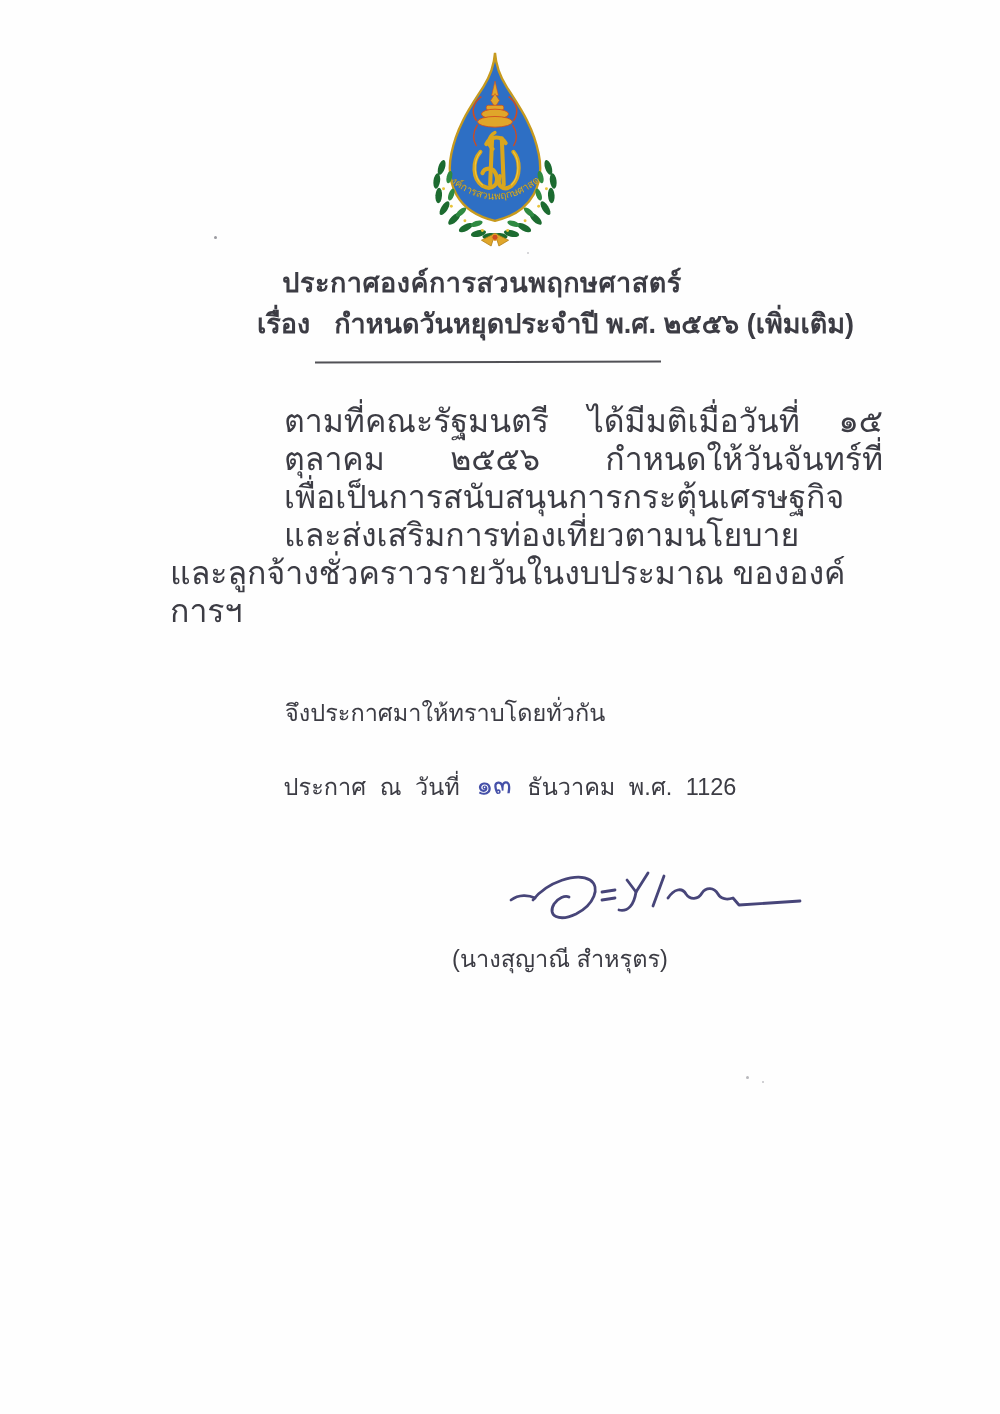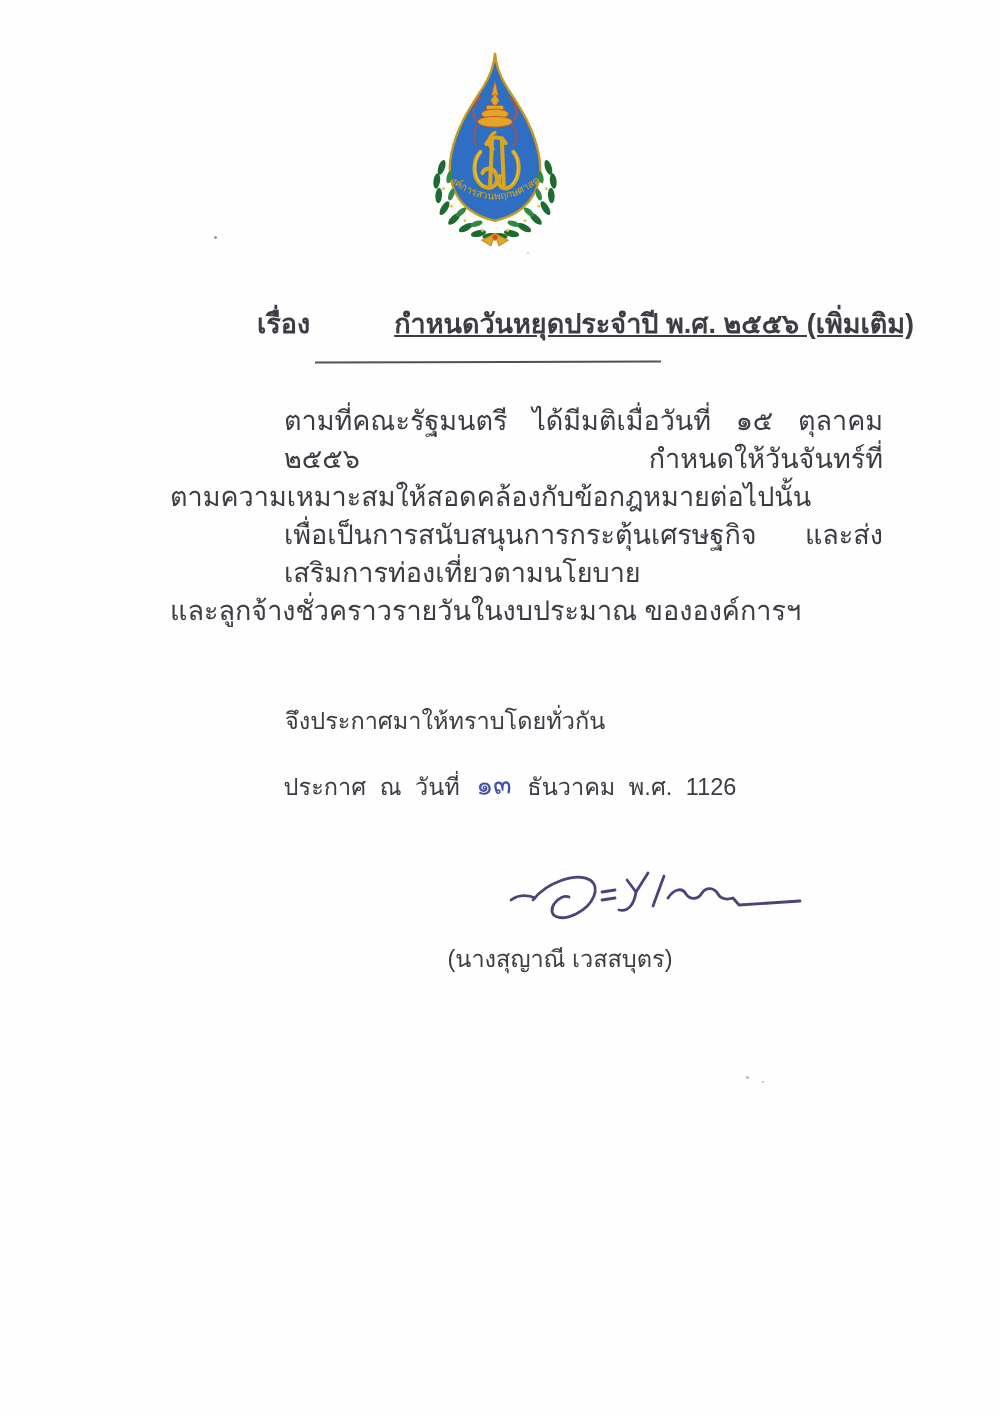--- a/index.html
+++ b/index.html
@@ -8,30 +8,30 @@
     background:#fefefe;overflow:hidden;
     font-family:"Liberation Sans","DejaVu Sans",sans-serif;
     color:#3c3c44;
   }
   .abs{position:absolute;}
   .doc-title{
     top:261px;left:0;width:964px;text-align:center;
     font-size:27px;font-weight:bold;letter-spacing:.5px;
   }
   .subject-row{top:302px;left:257px;font-size:27px;font-weight:bold;}
-  .subject-row .subject-text{margin-left:84px;text-decoration:underline;}
+  .subject-row .subject-text{margin-left:24px;}
   .rule{
     top:361px;left:315px;width:346px;height:2px;
     background:#515156;transform:rotate(-.2deg);
   }
-  .body-block{top:402px;left:170px;width:713px;font-size:27px;line-height:38px;}
+  .body-block{top:402px;left:170px;width:713px;font-size:32px;line-height:38px;}
   .body-line{width:100%;}
   .jl{text-align:justify;text-align-last:justify;}
   .indent{padding-left:114px;box-sizing:border-box;}
-  .closing-line{top:694px;left:285px;font-size:23.5px;margin-top:8px;}
+  .closing-line{top:694px;left:285px;font-size:23.5px;}
   .date-line{top:764px;left:20px;width:980px;text-align:center;font-size:23.5px;word-spacing:7px;}
   .hand-day{
     color:#4550a8;font-size:27px;display:inline-block;
     margin:0 16px;transform:rotate(-3deg) translateY(-1px);
   }
   .sig-block{top:941px;left:360px;width:400px;text-align:center;font-size:23.5px;line-height:36px;}
   .speck{background:#9a9aa0;border-radius:50%;}
   .sp1{top:236px;left:214px;width:3px;height:3px;}
   .sp2{top:1076px;left:746px;width:3px;height:3px;opacity:.7;}
   .sp3{top:1081px;left:762px;width:2px;height:2px;opacity:.6;}
@@ -121,30 +121,30 @@
 
       <defs>
         <path id="seal-text-arc" d="M28,136 Q75,174 122,136"></path>
       </defs>
       <text font-size="10.5" fill="#e8c33a" stroke="#8a6a10" stroke-width="0.2" font-family="Liberation Sans, sans-serif">
         <textPath href="#seal-text-arc" startOffset="50%" text-anchor="middle">องค์การสวนพฤกษศาสตร์</textPath>
       </text>
     </svg>
   </div>
 
+  <div class="abs doc-title">ประกาศองค์การสวนพฤกษศาสตร์</div>
 
   <div class="abs subject-row">
     <span>เรื่อง</span><span class="subject-text">กำหนดวันหยุดประจำปี พ.ศ. ๒๕๕๖ (เพิ่มเติม)</span>
   </div>
 
   <div class="abs rule"></div>
 
   <div class="abs body-block">
     <div class="body-line jl indent">ตามที่คณะรัฐมนตรี ได้มีมติเมื่อวันที่ ๑๕ ตุลาคม ๒๕๕๖ กำหนดให้วันจันทร์ที่</div>
-    <div class="body-line">ตามความเหมาะสมให้สอดคล้องกับข้อกฎหมายต่อไปนั้น</div>
     <div class="body-line jl indent">เพื่อเป็นการสนับสนุนการกระตุ้นเศรษฐกิจ และส่งเสริมการท่องเที่ยวตามนโยบาย</div>
     <div class="body-line">และลูกจ้างชั่วคราวรายวันในงบประมาณ ขององค์การฯ</div>
   </div>
 
   <div class="abs closing-line">จึงประกาศมาให้ทราบโดยทั่วกัน</div>
 
   <div class="abs date-line">
     <span>ประกาศ ณ วันที่</span><span class="hand-day">๑๓</span><span>ธันวาคม พ.ศ. 1126</span>
   </div>
 
@@ -157,21 +157,21 @@
         <path d="M97,52 L110,50"></path>
         <path d="M122,32 L131,44 L143,25"></path>
         <path d="M131,44 C129,57 123,64 114,62"></path>
         <path d="M159,28 L148,58"></path>
         <path d="M163,50 C169,41 177,39 181,46 C185,52 193,52 197,45 C201,39 209,39 213,46 C216,51 222,52 228,50 L234,57 L295,53"></path>
       </g>
     </svg>
   </div>
 
   <div class="abs sig-block">
-    <div>(นางสุญาณี เวสสบุตร)</div>
+    <div>(นางสุญาณี สำหรุตร)</div>
   </div>
 
   <div class="abs speck sp1"></div>
   <div class="abs speck sp2"></div>
   <div class="abs speck sp3"></div>
   <div class="abs speck sp4"></div>
 
 </div>
 
 </body></html>

